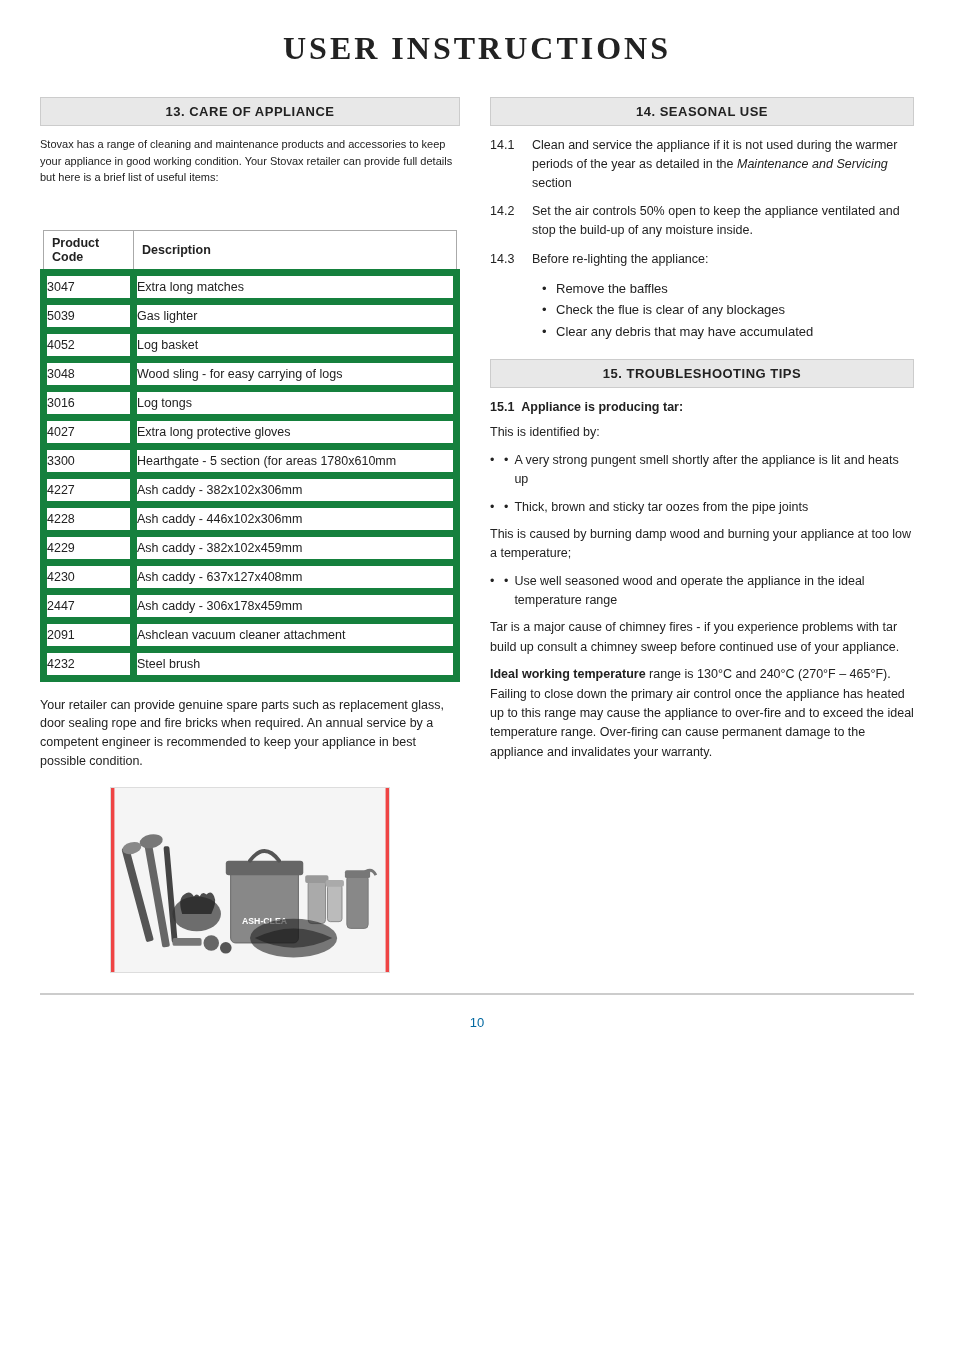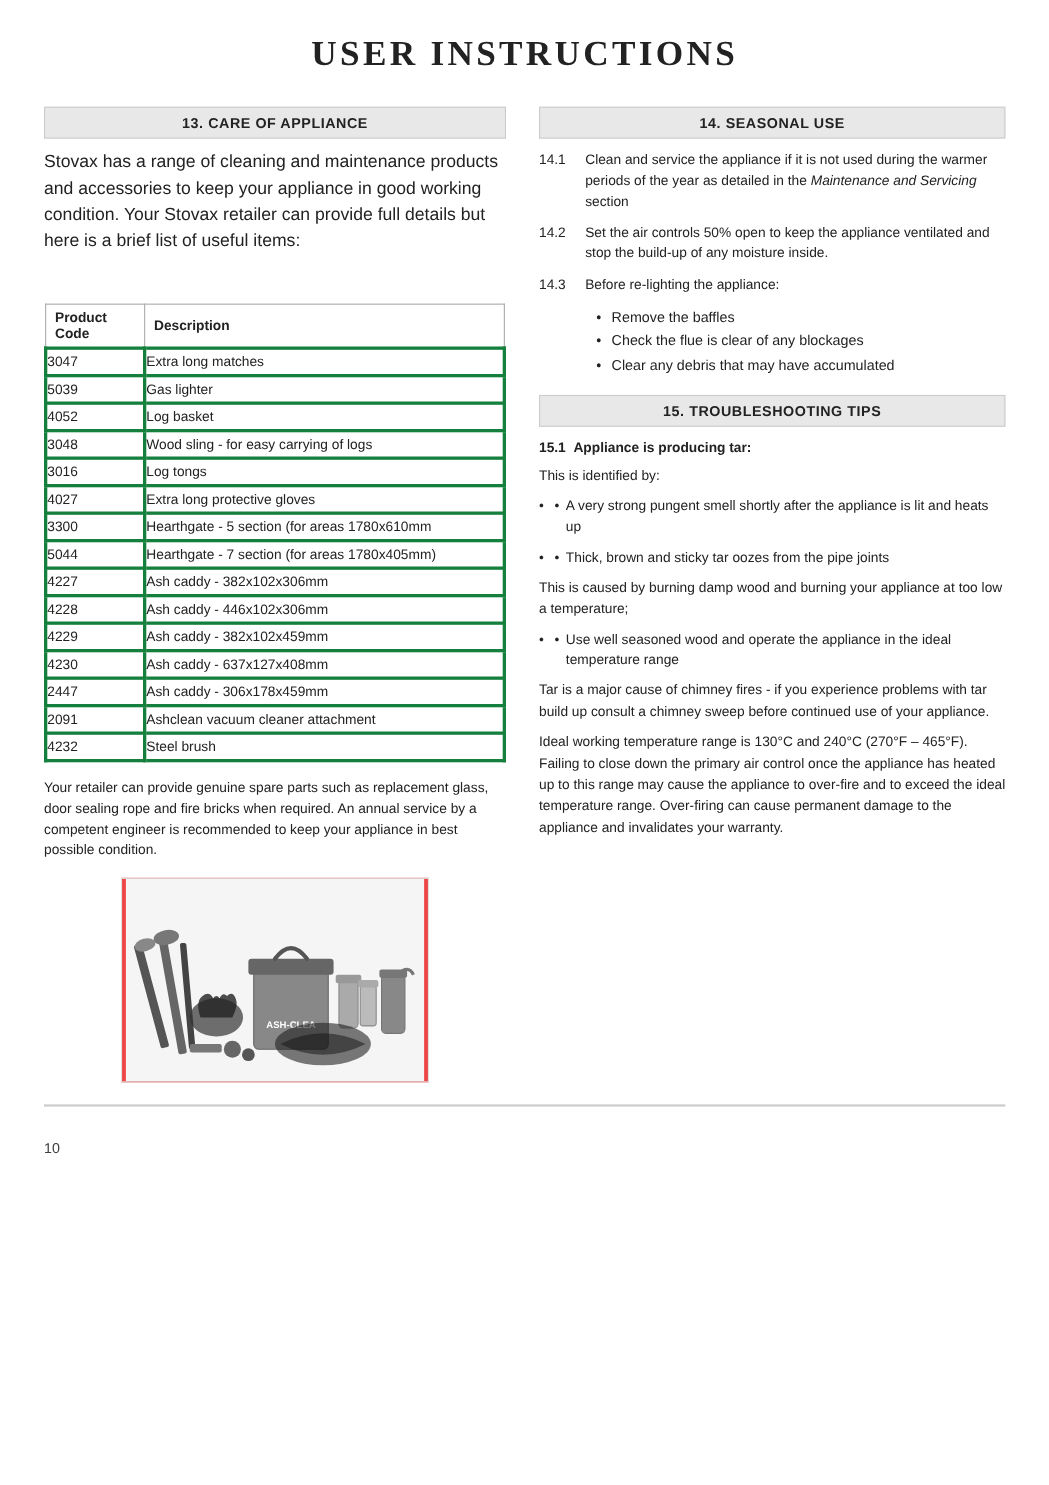--- a/index.html
+++ b/index.html
@@ -35,40 +35,40 @@
       background: #e8e8e8;
       border: 1px solid #ccc;
       text-align: center;
       font-weight: bold;
       font-size: 13px;
       padding: 6px 10px;
       margin-bottom: 10px;
       letter-spacing: 0.5px;
     }
     .intro-text {
-      font-size: 16px;
+      font-size: 11px;
       line-height: 1.5;
       margin-bottom: 12px;
     }
     table.products {
       width: 100%;
       border-collapse: collapse;
       margin-bottom: 14px;
       font-size: 12.5px;
       margin-top: 44px;
     }
     table.products th {
       border: 1px solid #aaa;
       padding: 5px 8px;
       text-align: left;
       font-weight: bold;
       background: #fff;
     }
     table.products td {
-      border: 3px solid #15803d;
+      border: 7px solid #15803d;
       padding: 4px 0;
       vertical-align: top;
     }
     table.products td:first-child {
       white-space: nowrap;
       width: 90px;
     }
     .footer-text {
       font-size: 12.5px;
       line-height: 1.5;
@@ -133,26 +133,27 @@
     .bullet-point::before {
       content: '•';
       flex-shrink: 0;
     }
     .ts-paragraph {
       margin-bottom: 8px;
       font-size: 12.5px;
       line-height: 1.55;
     }
     .ts-paragraph strong {
-      font-weight: normal;
+      font-weight: bold;
     }
     .page-number {
-      margin-top: 30px;
+      text-align: center;
+      margin-top: 20px;
       font-size: 13px;
-      color: #404040;
+      color: #0369a1;
     }
     .bottom-border {
       border-bottom: 2px solid #ccc;
       margin-top: 20px;
     }
   </style>
 </head>
 <body>
 
 <h1 class="page-title">USER INSTRUCTIONS</h1>
@@ -191,24 +192,20 @@
             <td>3016</td>
             <td>Log tongs</td>
           </tr>
           <tr>
             <td>4027</td>
             <td>Extra long protective gloves</td>
           </tr>
           <tr>
             <td>3300</td>
             <td>Hearthgate - 5 section (for areas 1780x610mm</td>
-          </tr>
-          <tr>
-            <td>5044</td>
-            <td>Hearthgate - 7 section (for areas 1780x405mm)</td>
           </tr>
           <tr>
             <td>4227</td>
             <td>Ash caddy - 382x102x306mm</td>
           </tr>
           <tr>
             <td>4228</td>
             <td>Ash caddy - 446x102x306mm</td>
           </tr>
           <tr>

